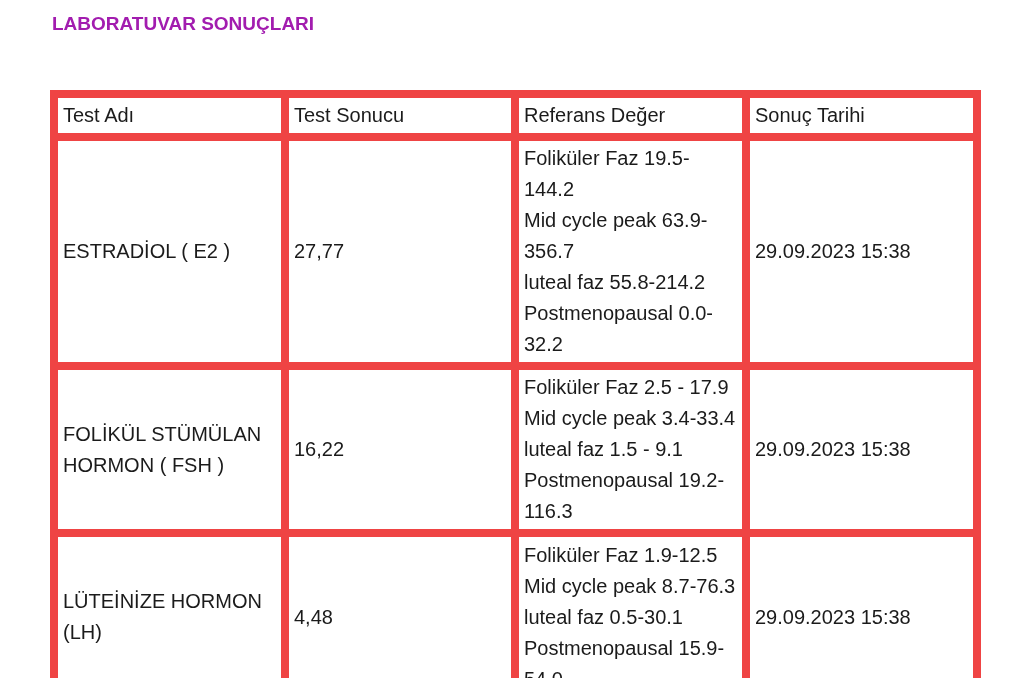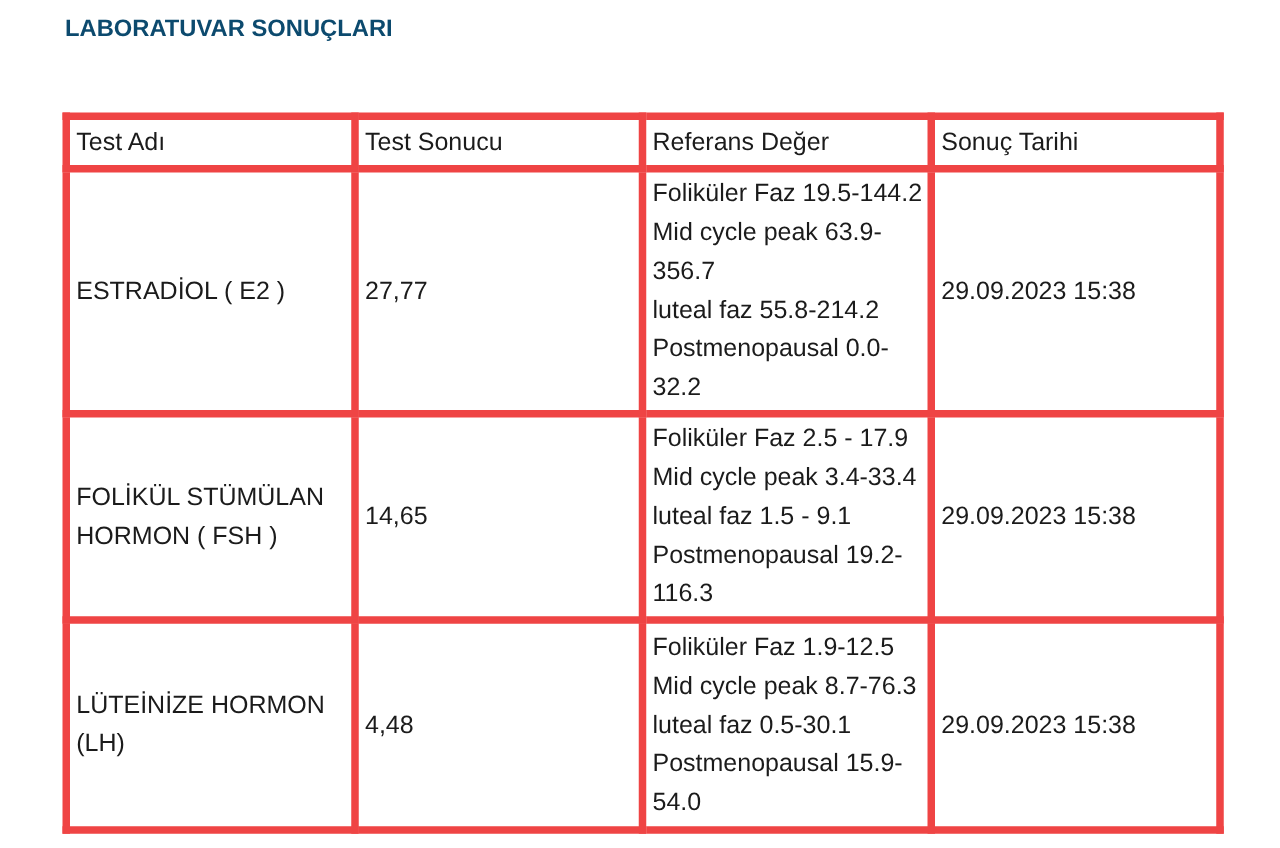--- a/index.html
+++ b/index.html
@@ -11,36 +11,36 @@
     font-family: "Liberation Sans", sans-serif;
     color: #1b1b1b;
     overflow: hidden;
   }
   .page-title {
     margin: 0;
     padding: 13px 0 0 52px;
     font-size: 19px;
     font-weight: bold;
     line-height: 22px;
-    color: #0c4a6e;
+    color: #a21caf;
   }
   table.lab-table {
     border-collapse: collapse;
     table-layout: fixed;
     margin: 55px 0 0 50px;
     width: 923px;
     font-size: 20px;
   }
   table.lab-table col.c1 { width: 231px; }
   table.lab-table col.c2 { width: 230px; }
   table.lab-table col.c3 { width: 231px; }
   table.lab-table col.c4 { width: 231px; }
   table.lab-table th,
   table.lab-table td {
-    border: 6px solid #ef4444;
+    border: 8px solid #ef4444;
     padding: 2px 4px 2px 5px;
     text-align: left;
     vertical-align: middle;
     font-weight: normal;
     line-height: 1.55;
     overflow: hidden;
   }
   tr.header-row   { height: 42px;  }
   tr.row-1        { height: 195px; }
   tr.row-2        { height: 165px; }
@@ -74,21 +74,21 @@
       <td class="ref-cell">
         <div>Foliküler Faz 19.5-144.2</div>
         <div>Mid cycle peak 63.9-356.7</div>
         <div>luteal faz 55.8-214.2</div>
         <div>Postmenopausal 0.0-32.2</div>
       </td>
       <td>29.09.2023 15:38</td>
     </tr>
     <tr class="row-2">
       <td>FOLİKÜL STÜMÜLAN HORMON ( FSH )</td>
-      <td>14,65</td>
+      <td>16,22</td>
       <td class="ref-cell">
         <div>Foliküler Faz 2.5 - 17.9</div>
         <div>Mid cycle peak 3.4-33.4</div>
         <div>luteal faz 1.5 - 9.1</div>
         <div>Postmenopausal 19.2-116.3</div>
       </td>
       <td>29.09.2023 15:38</td>
     </tr>
     <tr class="row-3">
       <td>LÜTEİNİZE HORMON (LH)</td>

